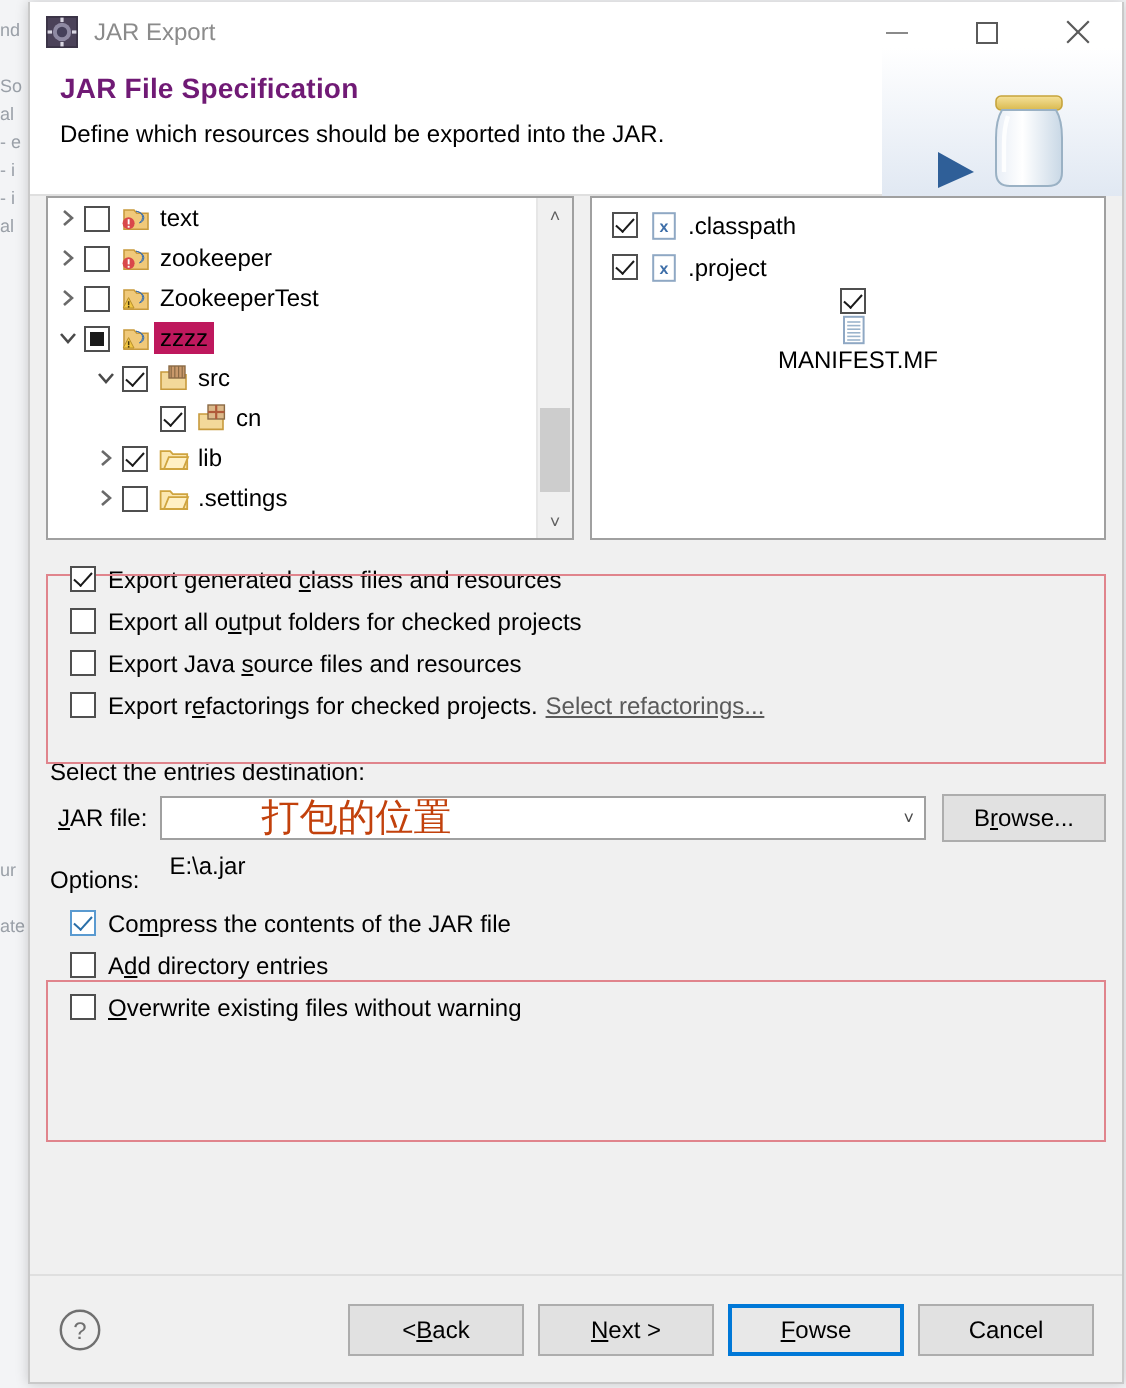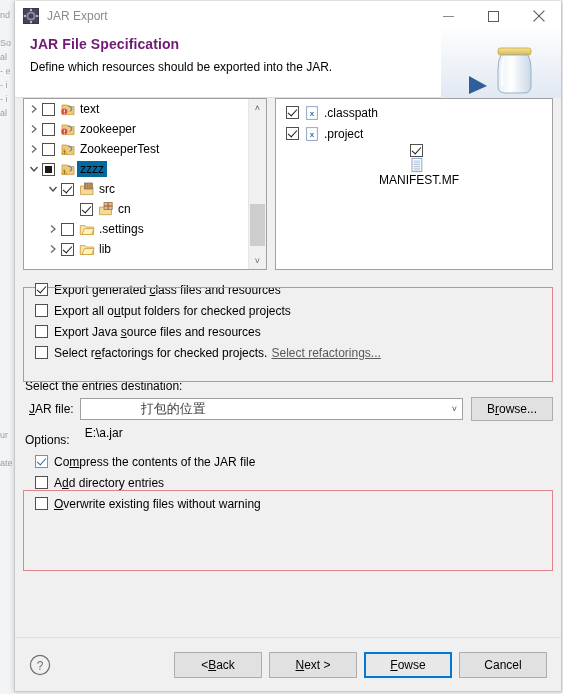--- a/index.html
+++ b/index.html
@@ -132,38 +132,38 @@
     gap: 8px;
     height: 172px;
   }
   .pane {
     background: #ffffff;
     border: 1px solid #a0a0a0;
     box-sizing: border-box;
     position: relative;
     overflow: hidden;
   }
-  #tree-pane { width: 244px; }
+  #tree-pane { width: 264px; }
   #files-pane { flex: 1; }
 
   .tree-scroll {
     position: absolute;
     inset: 0 17px 0 0;
     overflow: hidden;
   }
   .row {
     height: 20px;
     display: flex;
     align-items: center;
     font-size: 12px;
     white-space: nowrap;
     padding-left: 2px;
   }
   .row.selected .row-label {
-    background: #0369a1;
+    background: #be185d;
     padding: 1px 3px;
     margin-left: -3px;
   }
   .twisty {
     width: 16px; height: 16px;
     flex: none;
     display: flex;
     align-items: center;
     justify-content: center;
     color: #5a5a5a;
@@ -266,23 +266,23 @@
     background: #fff;
     border: 1px solid #a0a0a0;
     display: flex;
     align-items: center;
     box-sizing: border-box;
     padding-left: 4px;
     position: relative;
   }
   #jar-value { font-size: 12px; margin-top: 48px; }
   #jar-note {
-    font-size: 13px;
-    color: #404040;
-    margin-left: 18px;
+    font-size: 19px;
+    color: #c2410c;
+    margin-left: 8px;
   }
   #jar-caret {
     position: absolute;
     right: 5px; top: 0; bottom: 0;
     display: flex;
     align-items: center;
     color: #4a4a4a;
     font-size: 9px;
   }
 
@@ -495,41 +495,41 @@
                   <line x1="10.1" y1="1.5" x2="10.1" y2="8.5" stroke="#b05a3a" stroke-width="1.1"></line>
                 </svg></span>
               <span class="row-label">cn</span>
             </div>
             <div class="row" style="padding-left: 21px;">
               <div class="twisty">
                 <svg width="10" height="10" viewBox="0 0 10 10">
                   <polyline points="3,1.5 7,5 3,8.5" fill="none" stroke="#6a6a6a" stroke-width="1.3"></polyline>
                 </svg>
               </div>
-              <div class="cb"></div>
+              <div class="cb checked"></div>
               <span class="ticon"><svg width="16" height="16" viewBox="0 0 16 16">
                   <path d="M1.3 4.6 h4.8 l1.3 1.5 H14.6 v7.4 H1.3 Z" fill="#fbe7b0" stroke="#d3a githubnull" stroke-width="0"></path>
                   <path d="M1.3 4.6 h4.8 l1.3 1.5 H14.6 v7.4 H1.3 Z" fill="#fbe7b0" stroke="#cfa43f" stroke-width="0.9"></path>
                   <path d="M3 13.5 L5.4 7.6 H15 L12.6 13.5 Z" fill="#fff0c4" stroke="#cfa43f" stroke-width="0.9"></path>
                 </svg></span>
-              <span class="row-label">.settings</span>
+              <span class="row-label">lib</span>
             </div>
             <div class="row" style="padding-left: 21px;">
               <div class="twisty">
                 <svg width="10" height="10" viewBox="0 0 10 10">
                   <polyline points="3,1.5 7,5 3,8.5" fill="none" stroke="#6a6a6a" stroke-width="1.3"></polyline>
                 </svg>
               </div>
-              <div class="cb checked"></div>
+              <div class="cb"></div>
               <span class="ticon"><svg width="16" height="16" viewBox="0 0 16 16">
                   <path d="M1.3 4.6 h4.8 l1.3 1.5 H14.6 v7.4 H1.3 Z" fill="#fbe7b0" stroke="#d3a githubnull" stroke-width="0"></path>
                   <path d="M1.3 4.6 h4.8 l1.3 1.5 H14.6 v7.4 H1.3 Z" fill="#fbe7b0" stroke="#cfa43f" stroke-width="0.9"></path>
                   <path d="M3 13.5 L5.4 7.6 H15 L12.6 13.5 Z" fill="#fff0c4" stroke="#cfa43f" stroke-width="0.9"></path>
                 </svg></span>
-              <span class="row-label">lib</span>
+              <span class="row-label">.settings</span>
             </div>
           </div>
         <div class="vscroll">
           <div class="arrow">˄</div>
           <div class="thumb" style="top:105px;height:42px;"></div>
           <div class="arrow" style="position:absolute;bottom:0;left:0;right:0;">˅</div>
         </div>
       </div>
 
       <div class="pane" id="files-pane">
@@ -577,21 +577,21 @@
         <div class="opt-row">
           <div class="cb"></div>
           <span><span>Export all o</span><u>u</u><span>tput folders for checked projects</span></span>
         </div>
         <div class="opt-row">
           <div class="cb"></div>
           <span><span>Export Java </span><u>s</u><span>ource files and resources</span></span>
         </div>
         <div class="opt-row">
           <div class="cb"></div>
-          <span><span>Select r</span><u>e</u><span>factorings for checked projects.</span></span>
+          <span><span>Export r</span><u>e</u><span>factorings for checked projects.</span></span>
           <span class="link">Select refactorings...</span>
         </div>
       </div>
 
     <div class="field-label" style="margin-top:16px;">
       <span>Select the entries destination:</span>
     </div>
 
     <div id="jar-row">
       <div id="jar-label">

